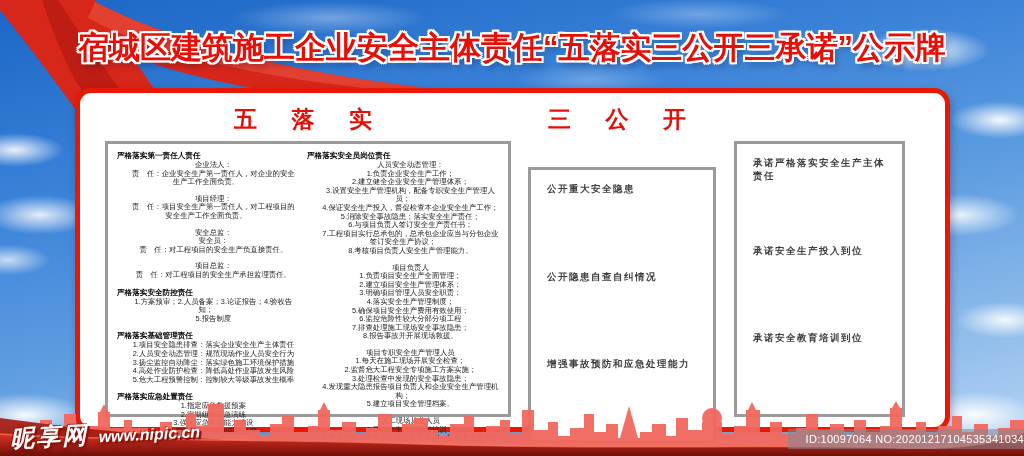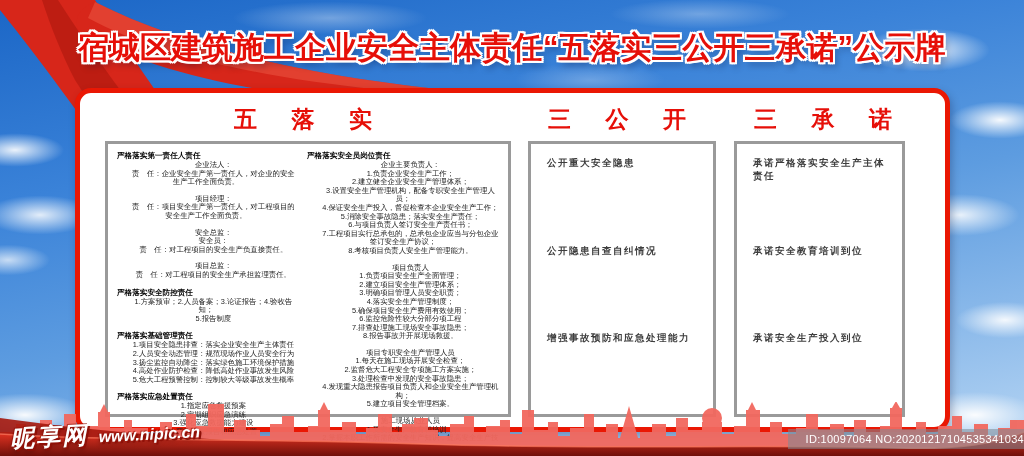--- a/index.html
+++ b/index.html
@@ -41,21 +41,21 @@
     background:#ffffff; border:5px solid #ea1703; border-radius:16px;
     box-shadow: 2px 4px 8px rgba(0,0,40,.25); }
   .sec-title { position:absolute; font-size:23px; font-weight:900; color:#e60f08;
     letter-spacing:14px; text-align:center; white-space:nowrap; }
   .t-five    { left:105px; top:11px; width:250px; }
   .t-open    { left:454px; top:11px; width:180px; }
   .t-promise { left:660px; top:11px; width:180px; }
 
   .box { position:absolute; top:48px; height:276px; border:3px solid #9a9a9a; background:#fff; }
   .box-five    { left:25px;  width:406px; display:flex; padding:7px 9px; gap:12px; }
-  .box-open    { left:448px; width:188px; }
+  .box-open    { left:448px; width:188px;margin-top:26px; }
   .box-promise { left:654px; width:171px; }
 
   .col { color:#1c1c1c; }
   .col1 { width:178px; flex:0 0 178px; }
   .col2 { flex:1; }
   .blk-h { font-size:7.6px; line-height:9px; font-weight:bold; color:#000; margin:8px 0 1px; }
   .col .blk-h:first-child { margin-top:0; }
   .para { margin-bottom:8px; }
   .para:last-child { margin-bottom:0; }
   .para p { font-size:7.4px; line-height:8.6px; text-indent:2em; color:#222;text-align:center; }
@@ -94,21 +94,20 @@
     <path d="M58,0 C90,50 130,105 170,155 C185,175 190,196 181,216 C150,186 110,135 75,80 C62,55 50,25 42,0 Z" fill="#a8150c" opacity=".55"></path>
     <path d="M95,2 C200,55 345,84 520,96 L522,108 C335,110 170,84 80,32 C72,22 78,8 95,2 Z" fill="#d7261a"></path>
     <path d="M95,2 C200,55 345,84 520,96 L520,100 C340,92 180,68 88,18 Z" fill="#ee5a45" opacity=".5"></path>
   </svg>
 
   <div class="main-title">宿城区建筑施工企业安全主体责任“五落实三公开三承诺”公示牌</div>
 
   <div class="board">
     <div class="sec-title t-five">五 落 实</div>
     <div class="sec-title t-open">三 公 开</div>
-    <div class="sec-title t-promise">三 承 诺</div>
 
     <div class="box box-five">
       <div class="col col1">
           <div class="blk-h">严格落实第一责任人责任</div>
           <div class="para">
             <p>企业法人：</p>
             <p>责　任：企业安全生产第一责任人，对企业的安全生产工作全面负责。</p>
           </div>
           <div class="para">
             <p>项目经理：</p>
@@ -140,21 +139,21 @@
           <div class="para">
             <p>1.指定应急救援预案</p>
             <p>2.定期组织应急演练</p>
             <p>3.强化应急救援能力建设</p>
             <p>4.严格事故报告和应急处置</p>
           </div>
         </div>
       <div class="col col2">
           <div class="blk-h">严格落实安全员岗位责任</div>
           <div class="para">
-            <p>企业主要负责人：</p>
+            <p>人员安全动态管理：</p>
             <p>1.负责企业安全生产工作；</p>
             <p>2.建立健全企业安全生产管理体系；</p>
             <p>3.设置安全生产管理机构，配备专职安全生产管理人员；</p>
             <p>4.保证安全生产投入，督促检查本企业安全生产工作；</p>
             <p>5.消除安全事故隐患；落实安全生产责任；</p>
             <p>6.与项目负责人签订安全生产责任书；</p>
             <p>7.工程项目实行总承包的，总承包企业应当与分包企业签订安全生产协议；</p>
             <p>8.考核项目负责人安全生产管理能力。</p>
           </div>
           <div class="para">
@@ -185,22 +184,22 @@
         </div>
     </div>
 
     <div class="box box-open pub-list">
         <div class="pub-item">公开重大安全隐患</div>
         <div class="pub-item">公开隐患自查自纠情况</div>
         <div class="pub-item">增强事故预防和应急处理能力</div>
       </div>
     <div class="box box-promise pub-list">
         <div class="pub-item">承诺严格落实安全生产主体责任</div>
+        <div class="pub-item">承诺安全生产投入到位</div>
         <div class="pub-item">承诺安全教育培训到位</div>
-        <div class="pub-item">承诺安全生产投入到位</div>
       </div>
   </div>
 
   <svg class="skyline" viewBox="0 0 1024 54" preserveAspectRatio="none">
     <g fill="#f2685e" opacity=".95">
       <path d="M0,54 L0,30 L16,30 L16,22 L26,22 L26,34 L40,34 L40,18 L52,18 L52,28 L64,28 L64,12 L76,12 L76,32 L86,32 L86,24 L98,24 L98,10 L110,10 L110,26 L124,26 L124,18 L132,18 L132,26 L148,26 L148,34 L160,34 L160,20 L172,20 L172,28 L186,28 L186,12 L196,12 L196,24 L208,24 L208,2 L224,2 L224,30 L234,30 L234,18 L246,18 L246,28 L260,28 L260,34 L270,34 L270,22 L282,22 L282,14 L294,14 L294,30 L308,30 L308,24 L318,24 L318,8 L330,8 L330,28 L342,28 L342,20 L356,20 L356,32 L366,32 L366,26 L378,26 L378,12 L392,12 L392,30 L402,30 L402,22 L414,22 L414,16 L428,16 L428,28 L438,28 L438,34 L450,34 L450,22 L464,22 L464,14 L474,14 L474,30 L486,30 L486,24 L500,24 L500,18 L510,18 L510,32 L522,32 L522,8 L534,8 L534,28 L548,28 L548,20 L558,20 L558,34 L570,34 L570,26 L584,26 L584,12 L594,12 L594,30 L606,30 L606,22 L618,22 L618,36 L620,36 L629,4 L638,36 L640,36 L640,30 L652,30 L652,22 L666,22 L666,34 L676,34 L676,16 L688,16 L688,28 L702,28 L702,20 L722,20 L722,32 L734,32 L734,24 L746,24 L746,8 L760,8 L760,30 L770,30 L770,20 L782,20 L782,32 L796,32 L796,26 L806,26 L806,12 L818,12 L818,28 L830,28 L830,22 L844,22 L844,34 L854,34 L854,18 L866,18 L866,30 L880,30 L880,24 L890,24 L890,6 L902,6 L902,28 L916,28 L916,20 L926,20 L926,32 L938,32 L938,24 L952,24 L952,14 L962,14 L962,30 L974,30 L974,22 L988,22 L988,34 L998,34 L998,26 L1010,26 L1010,18 L1024,18 L1024,54 Z"></path>
       <circle cx="712" cy="16" r="10"></circle>
       <polygon points="100,10 104,2 108,10"></polygon>
       <polygon points="320,8 324,0 328,8"></polygon>
       <polygon points="748,8 752,0 756,8"></polygon>

